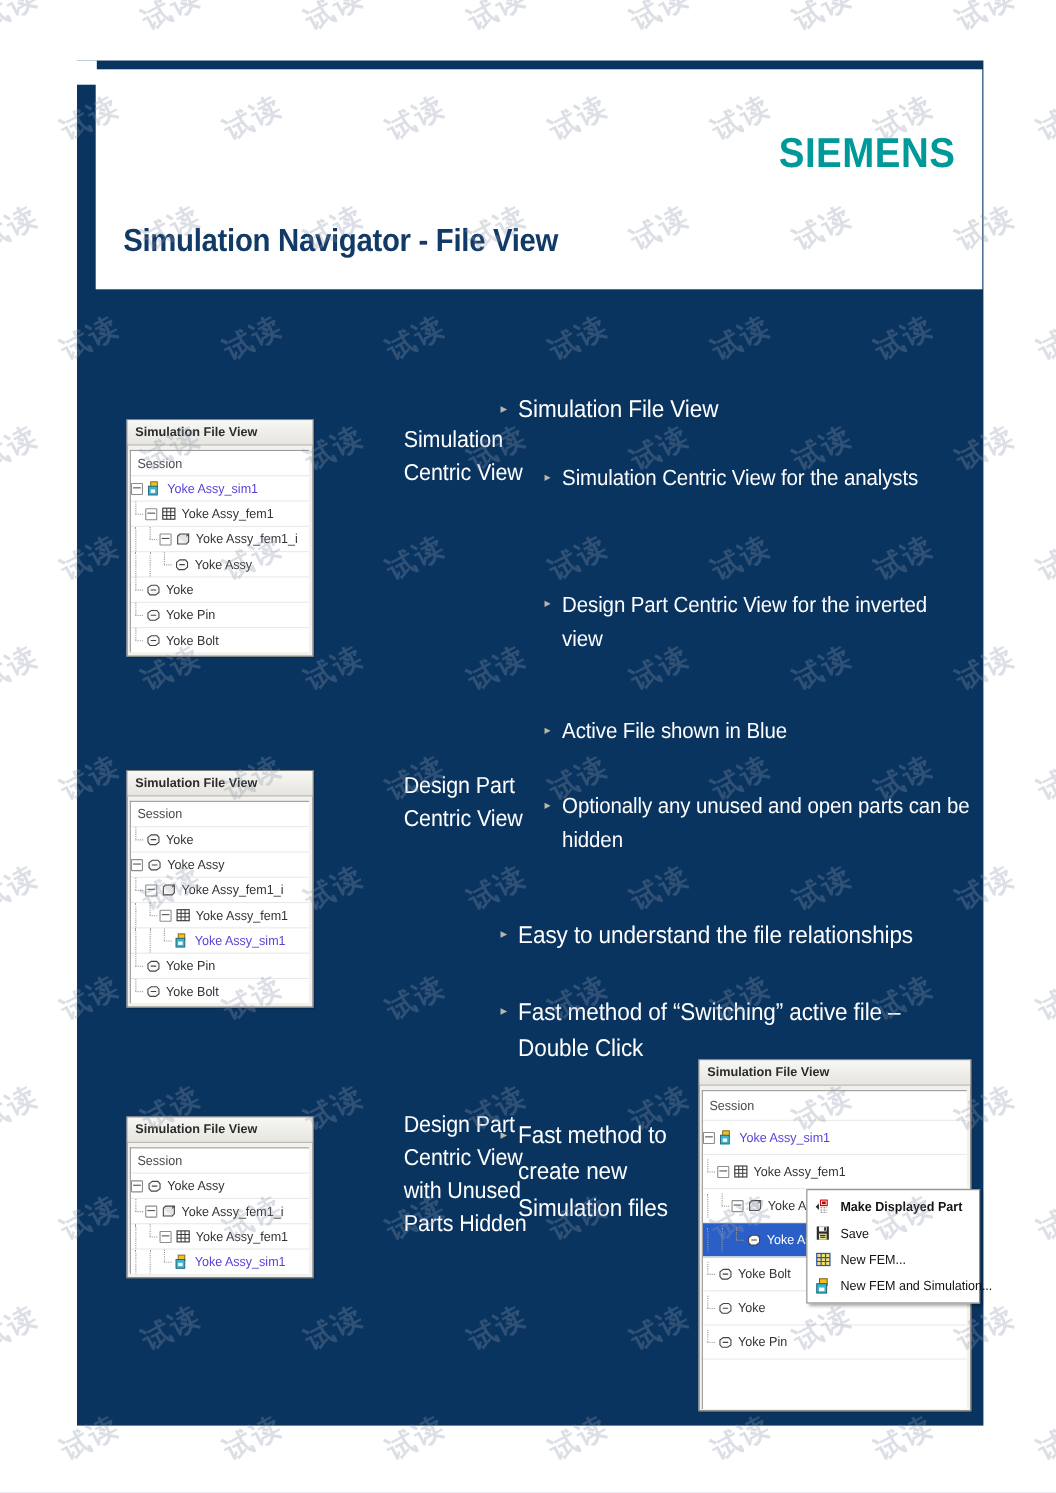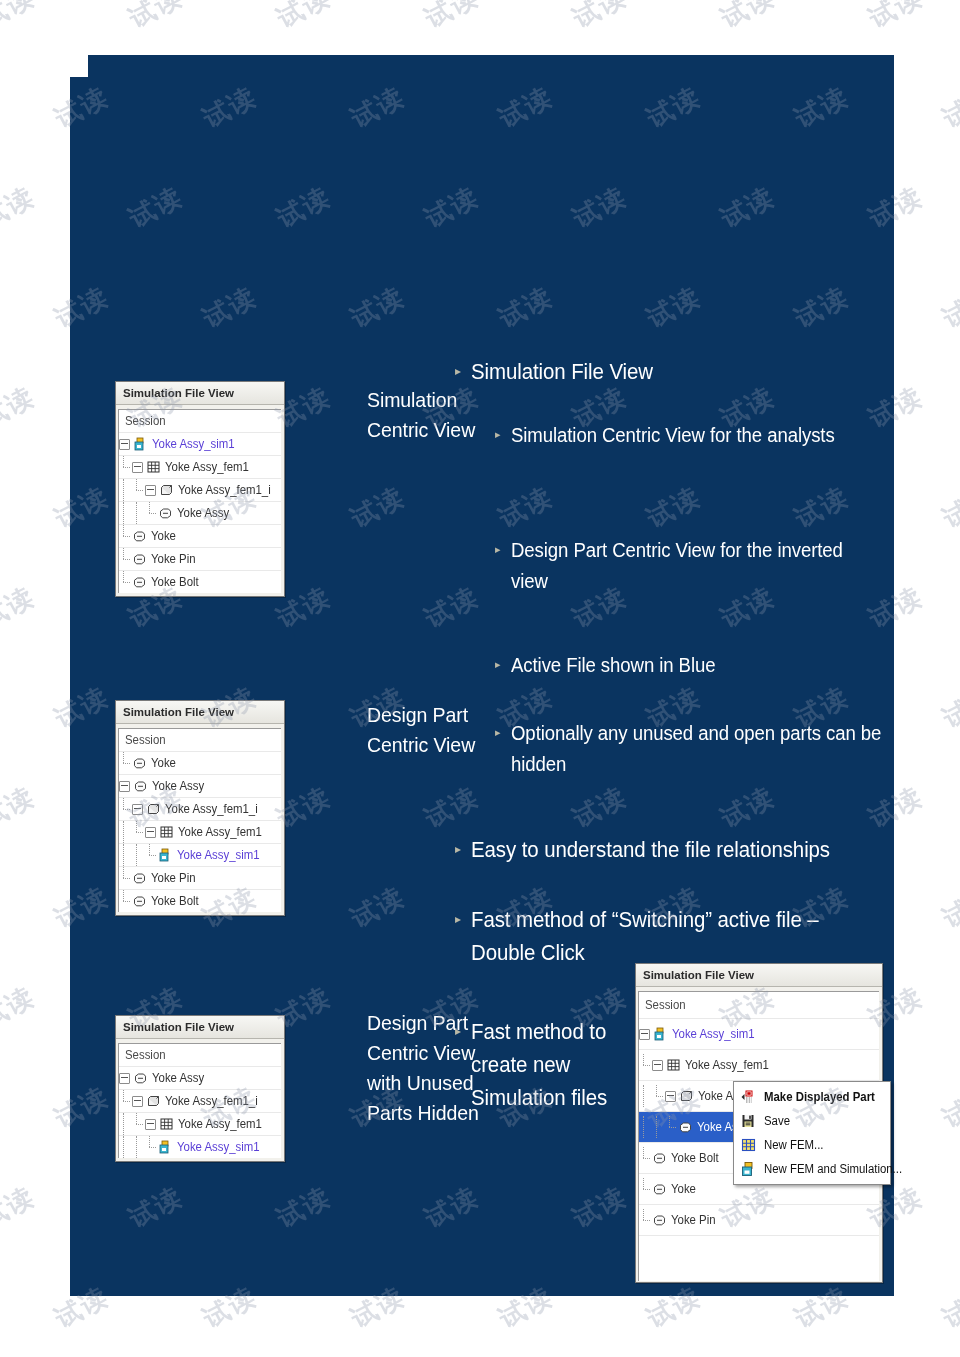--- a/index.html
+++ b/index.html
@@ -248,20 +248,24 @@
     letter-spacing: 2px;
   }
 </style>
 </head>
 <body>
 
 <div id="slide">
 
   <div id="notch"></div>
 
+  <div id="header-box">
+    <div id="siemens-logo">SIEMENS</div>
+    <div id="slide-title">Simulation Navigator - File View</div>
+  </div>
 
   <div id="body-area">
 
     <div class="left-label" style="left:297px; top:122px;">
       <div>Simulation</div>
       <div>Centric View</div>
     </div>
 
     <div class="left-label" style="left:297px; top:437px;">
       <div>Design Part</div>

